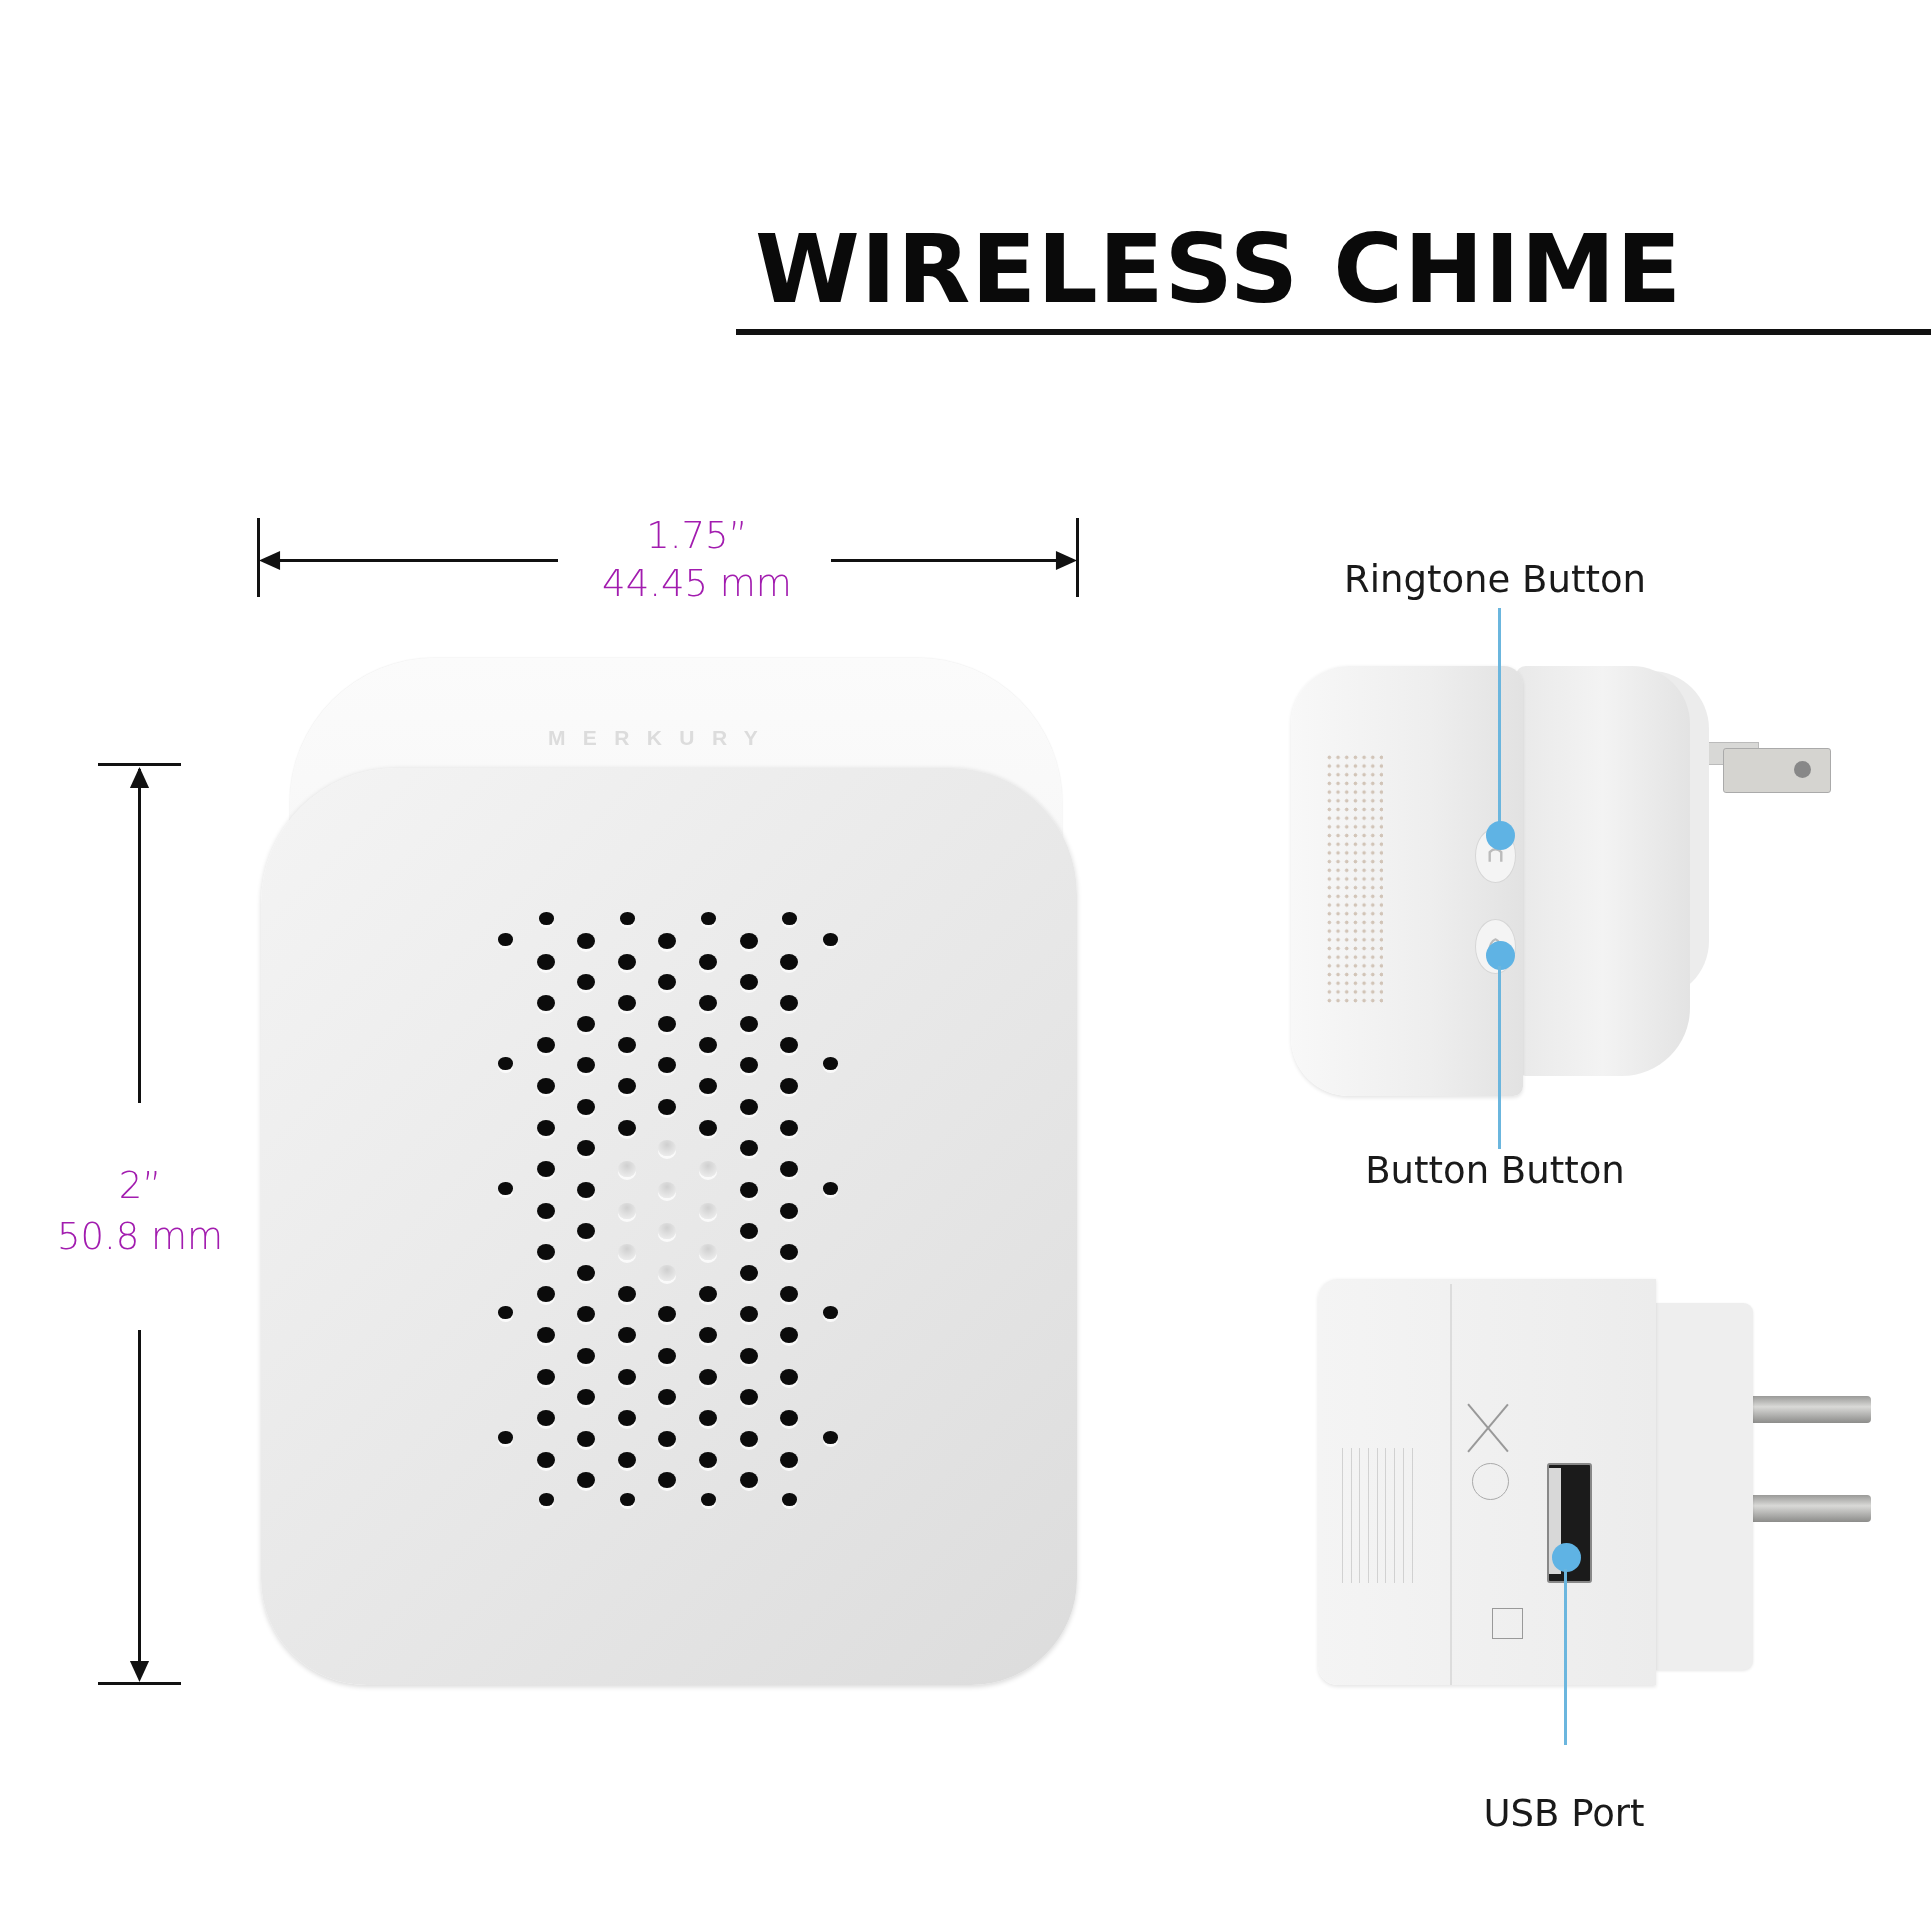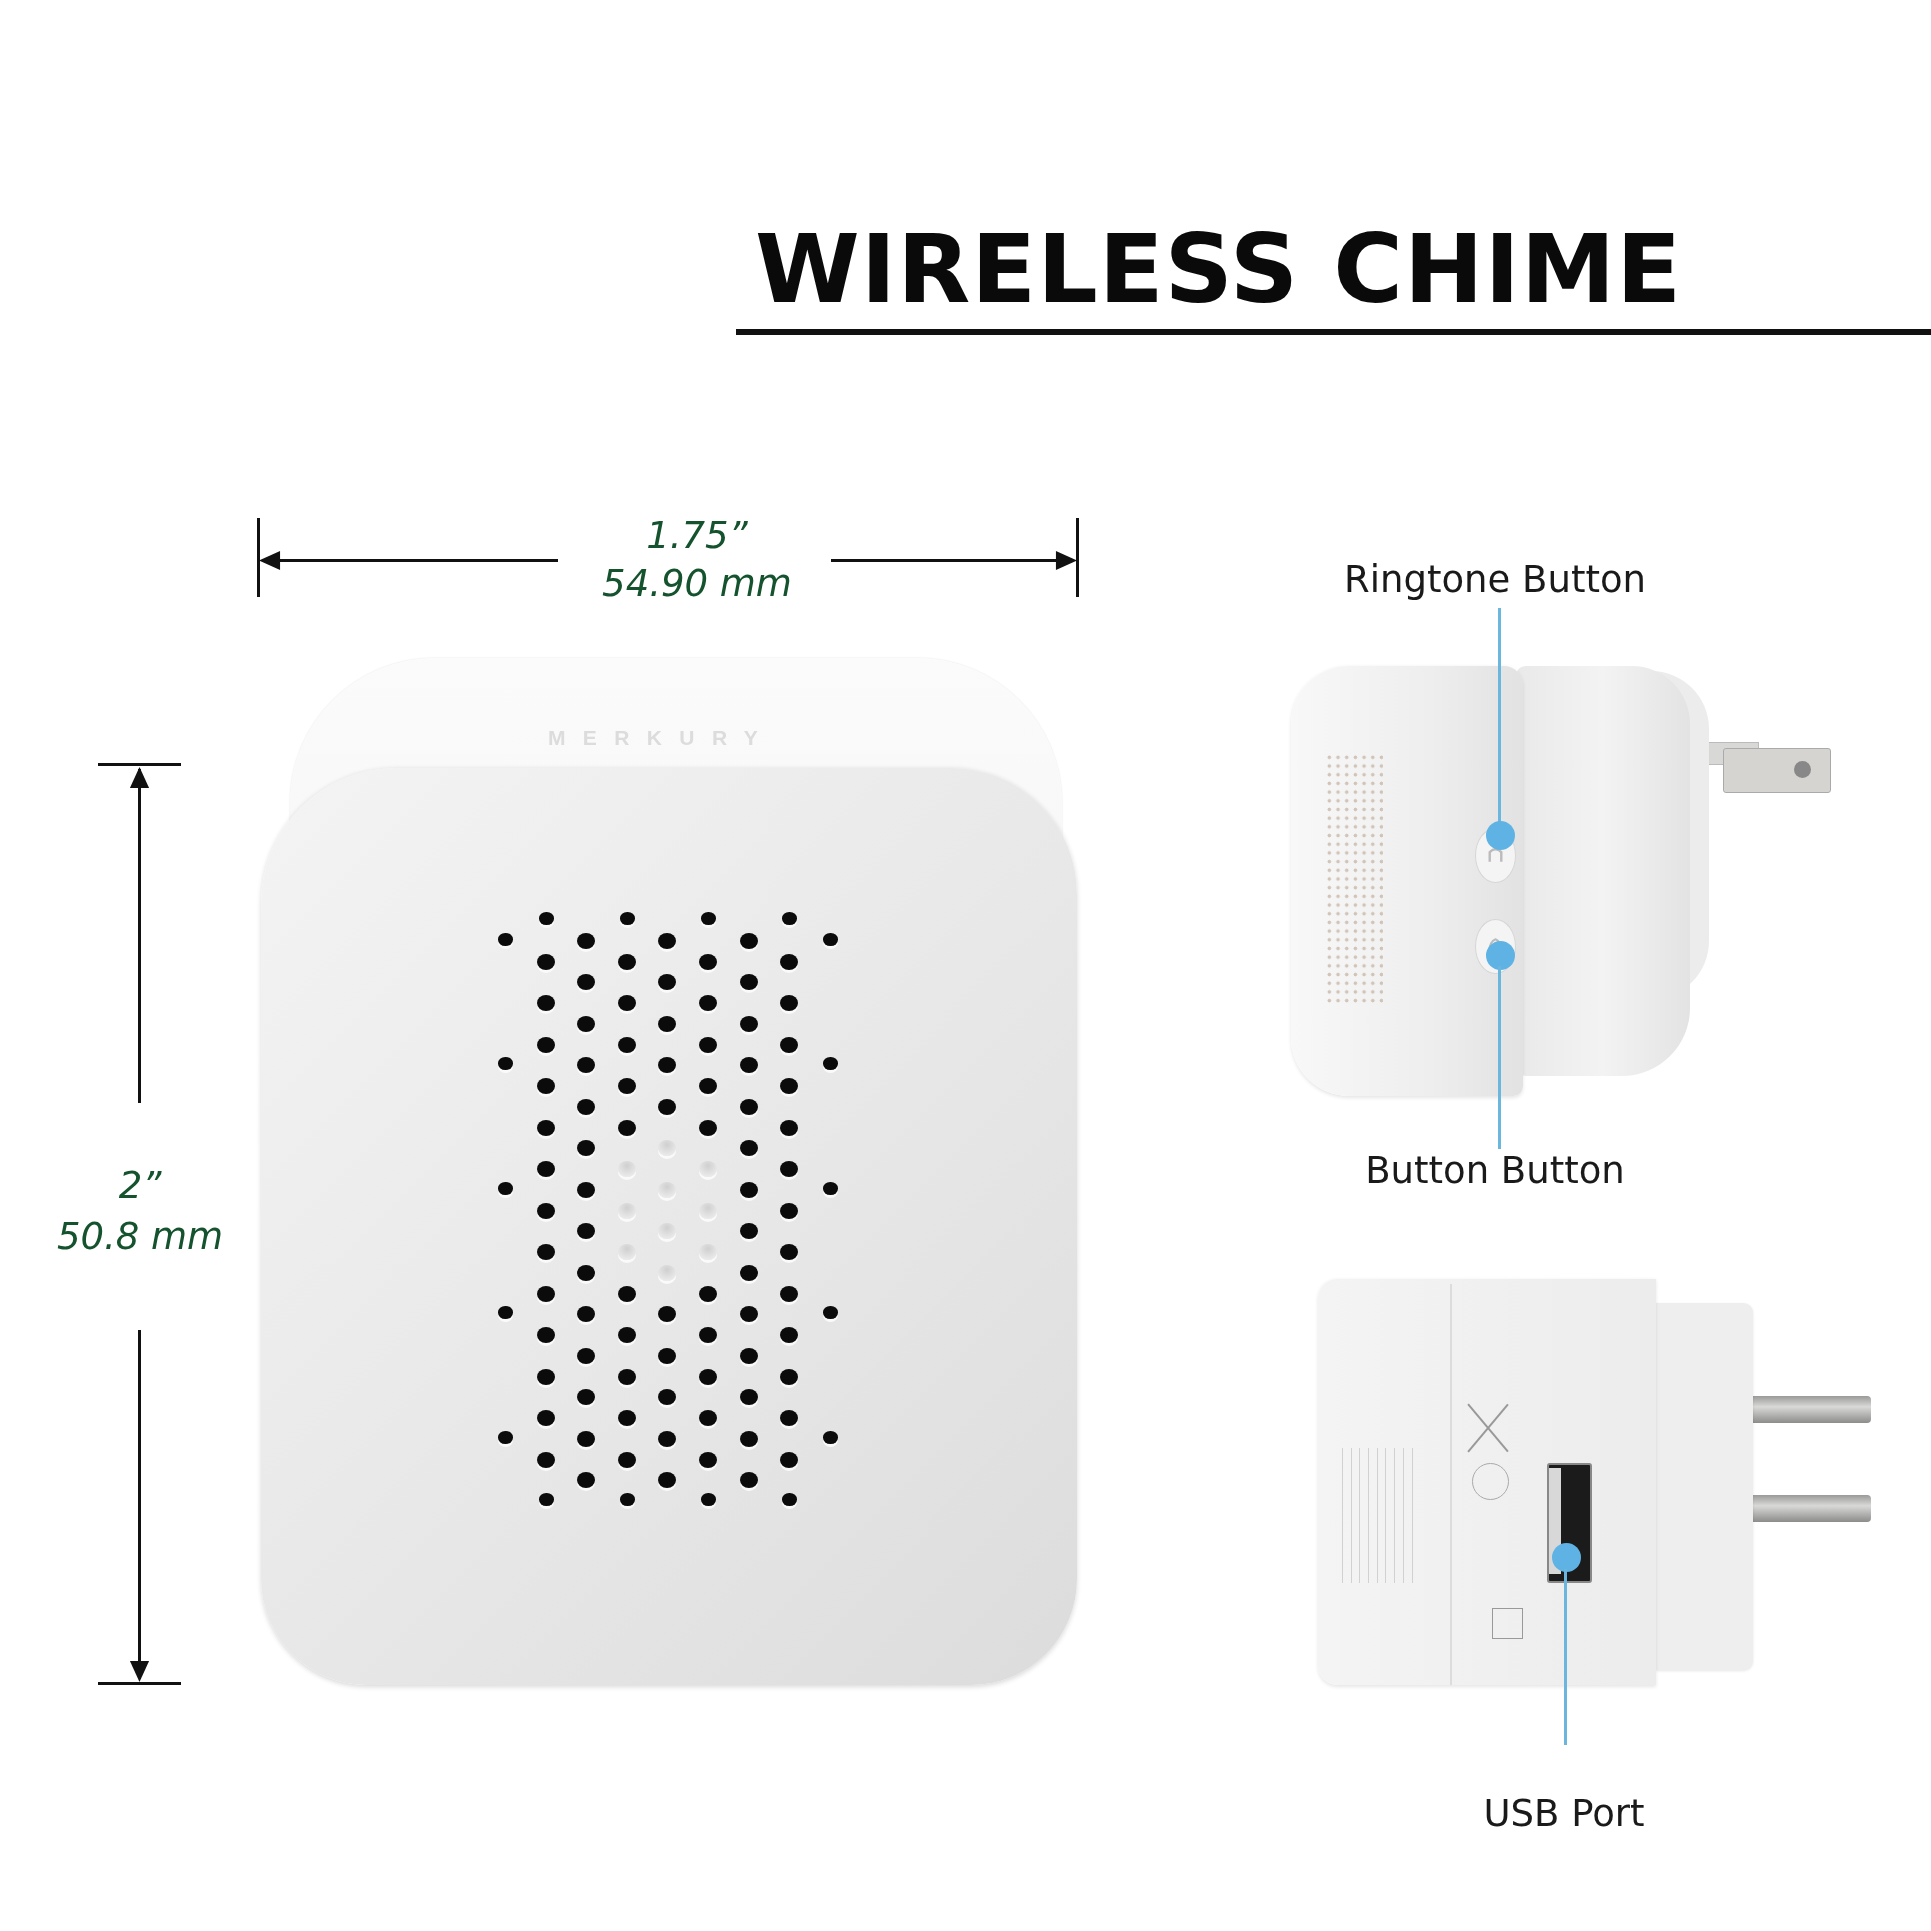--- a/index.html
+++ b/index.html
@@ -1,20 +1,20 @@
 <!DOCTYPE html>
 <html><head>
 <meta charset="utf-8">
 <style>
   html,body{margin:0;padding:0;background:#fff;}
   body{width:1931px;height:1931px;position:relative;overflow:hidden;font-family:"Liberation Sans","DejaVu Sans",sans-serif;color:#111;}
   .abs{position:absolute;}
   .title{left:755px;top:214px;font-size:95px;font-weight:bold;letter-spacing:1px;color:#0a0a0a;white-space:nowrap;font-family:"DejaVu Sans","Liberation Sans",sans-serif;}
   .title-rule{left:736px;top:329px;width:1195px;height:5.8px;background:#111;}
-  .dim-text{font-size:37px;color:#14532d;text-align:center;white-space:nowrap;font-family:"DejaVu Sans","Liberation Sans",sans-serif;font-weight:300;font-style:italic;}
+  .dim-text{font-size:37px;color:#a21caf;text-align:center;white-space:nowrap;font-family:"DejaVu Sans","Liberation Sans",sans-serif;font-weight:300;}
   .hline{height:2.9px;background:#111;}
   .vline{width:2.9px;background:#111;}
   .callout-label{font-size:37px;color:#1a1a1a;text-align:center;white-space:nowrap;font-family:"DejaVu Sans","Liberation Sans",sans-serif;}
   .callout-line{width:2.9px;background:#6bb6de;}
   .callout-dot{width:29px;height:29px;border-radius:50%;background:#5fb3e4;}
   
   .device-back{left:290px;top:658px;width:772px;height:541px;background:linear-gradient(#fbfbfb,#f2f2f2);border-radius:145px 145px 58px 58px;box-shadow:0 0 1.9px #ddd;}
   .device-front{left:261px;top:768px;width:816px;height:917px;background:linear-gradient(135deg,#f4f4f4 0%,#e6e6e6 60%,#dcdcdc 100%);border-radius:135px 126px 106px 106px;box-shadow:0 1.9px 5.8px rgba(0,0,0,0.15);}
   .brand{left:473px;top:726px;width:377px;font-size:21px;letter-spacing:17.4px;color:#dcdcdc;text-align:center;font-weight:bold;}
   .grille{left:488px;top:912px;width:377px;height:608px;}
@@ -53,21 +53,21 @@
 <div class="abs vline" style="left:1076px;top:518px;height:79px;"></div>
 <div class="abs hline" style="left:263px;top:559px;width:295px;"></div>
 <div class="abs hline" style="left:831px;top:559px;width:239px;"></div>
 <svg class="abs" style="left:257px;top:549px;" width="25" height="23" viewBox="0 0 26 24">
     <polygon points="2,12 24,2 24,22" fill="#111"></polygon>
   </svg>
 <svg class="abs" style="left:1054px;top:549px;" width="25" height="23" viewBox="0 0 26 24">
     <polygon points="24,12 2,2 2,22" fill="#111"></polygon>
   </svg>
 <div class="abs dim-text" style="left:552px;top:514px;width:290px;">1.75”</div>
-<div class="abs dim-text" style="left:552px;top:562px;width:290px;">54.90 mm</div>
+<div class="abs dim-text" style="left:552px;top:562px;width:290px;">44.45 mm</div>
 
 <div class="abs hline" style="left:98px;top:763px;width:83px;"></div>
 <div class="abs hline" style="left:98px;top:1682px;width:83px;"></div>
 <div class="abs vline" style="left:138px;top:769px;height:334px;"></div>
 <div class="abs vline" style="left:138px;top:1330px;height:346px;"></div>
 <svg class="abs" style="left:128px;top:765px;" width="23" height="25" viewBox="0 0 24 26">
     <polygon points="12,2 2,24 22,24" fill="#111"></polygon>
   </svg>
 <svg class="abs" style="left:128px;top:1659px;" width="23" height="25" viewBox="0 0 24 26">
     <polygon points="12,24 2,2 22,2" fill="#111"></polygon>

